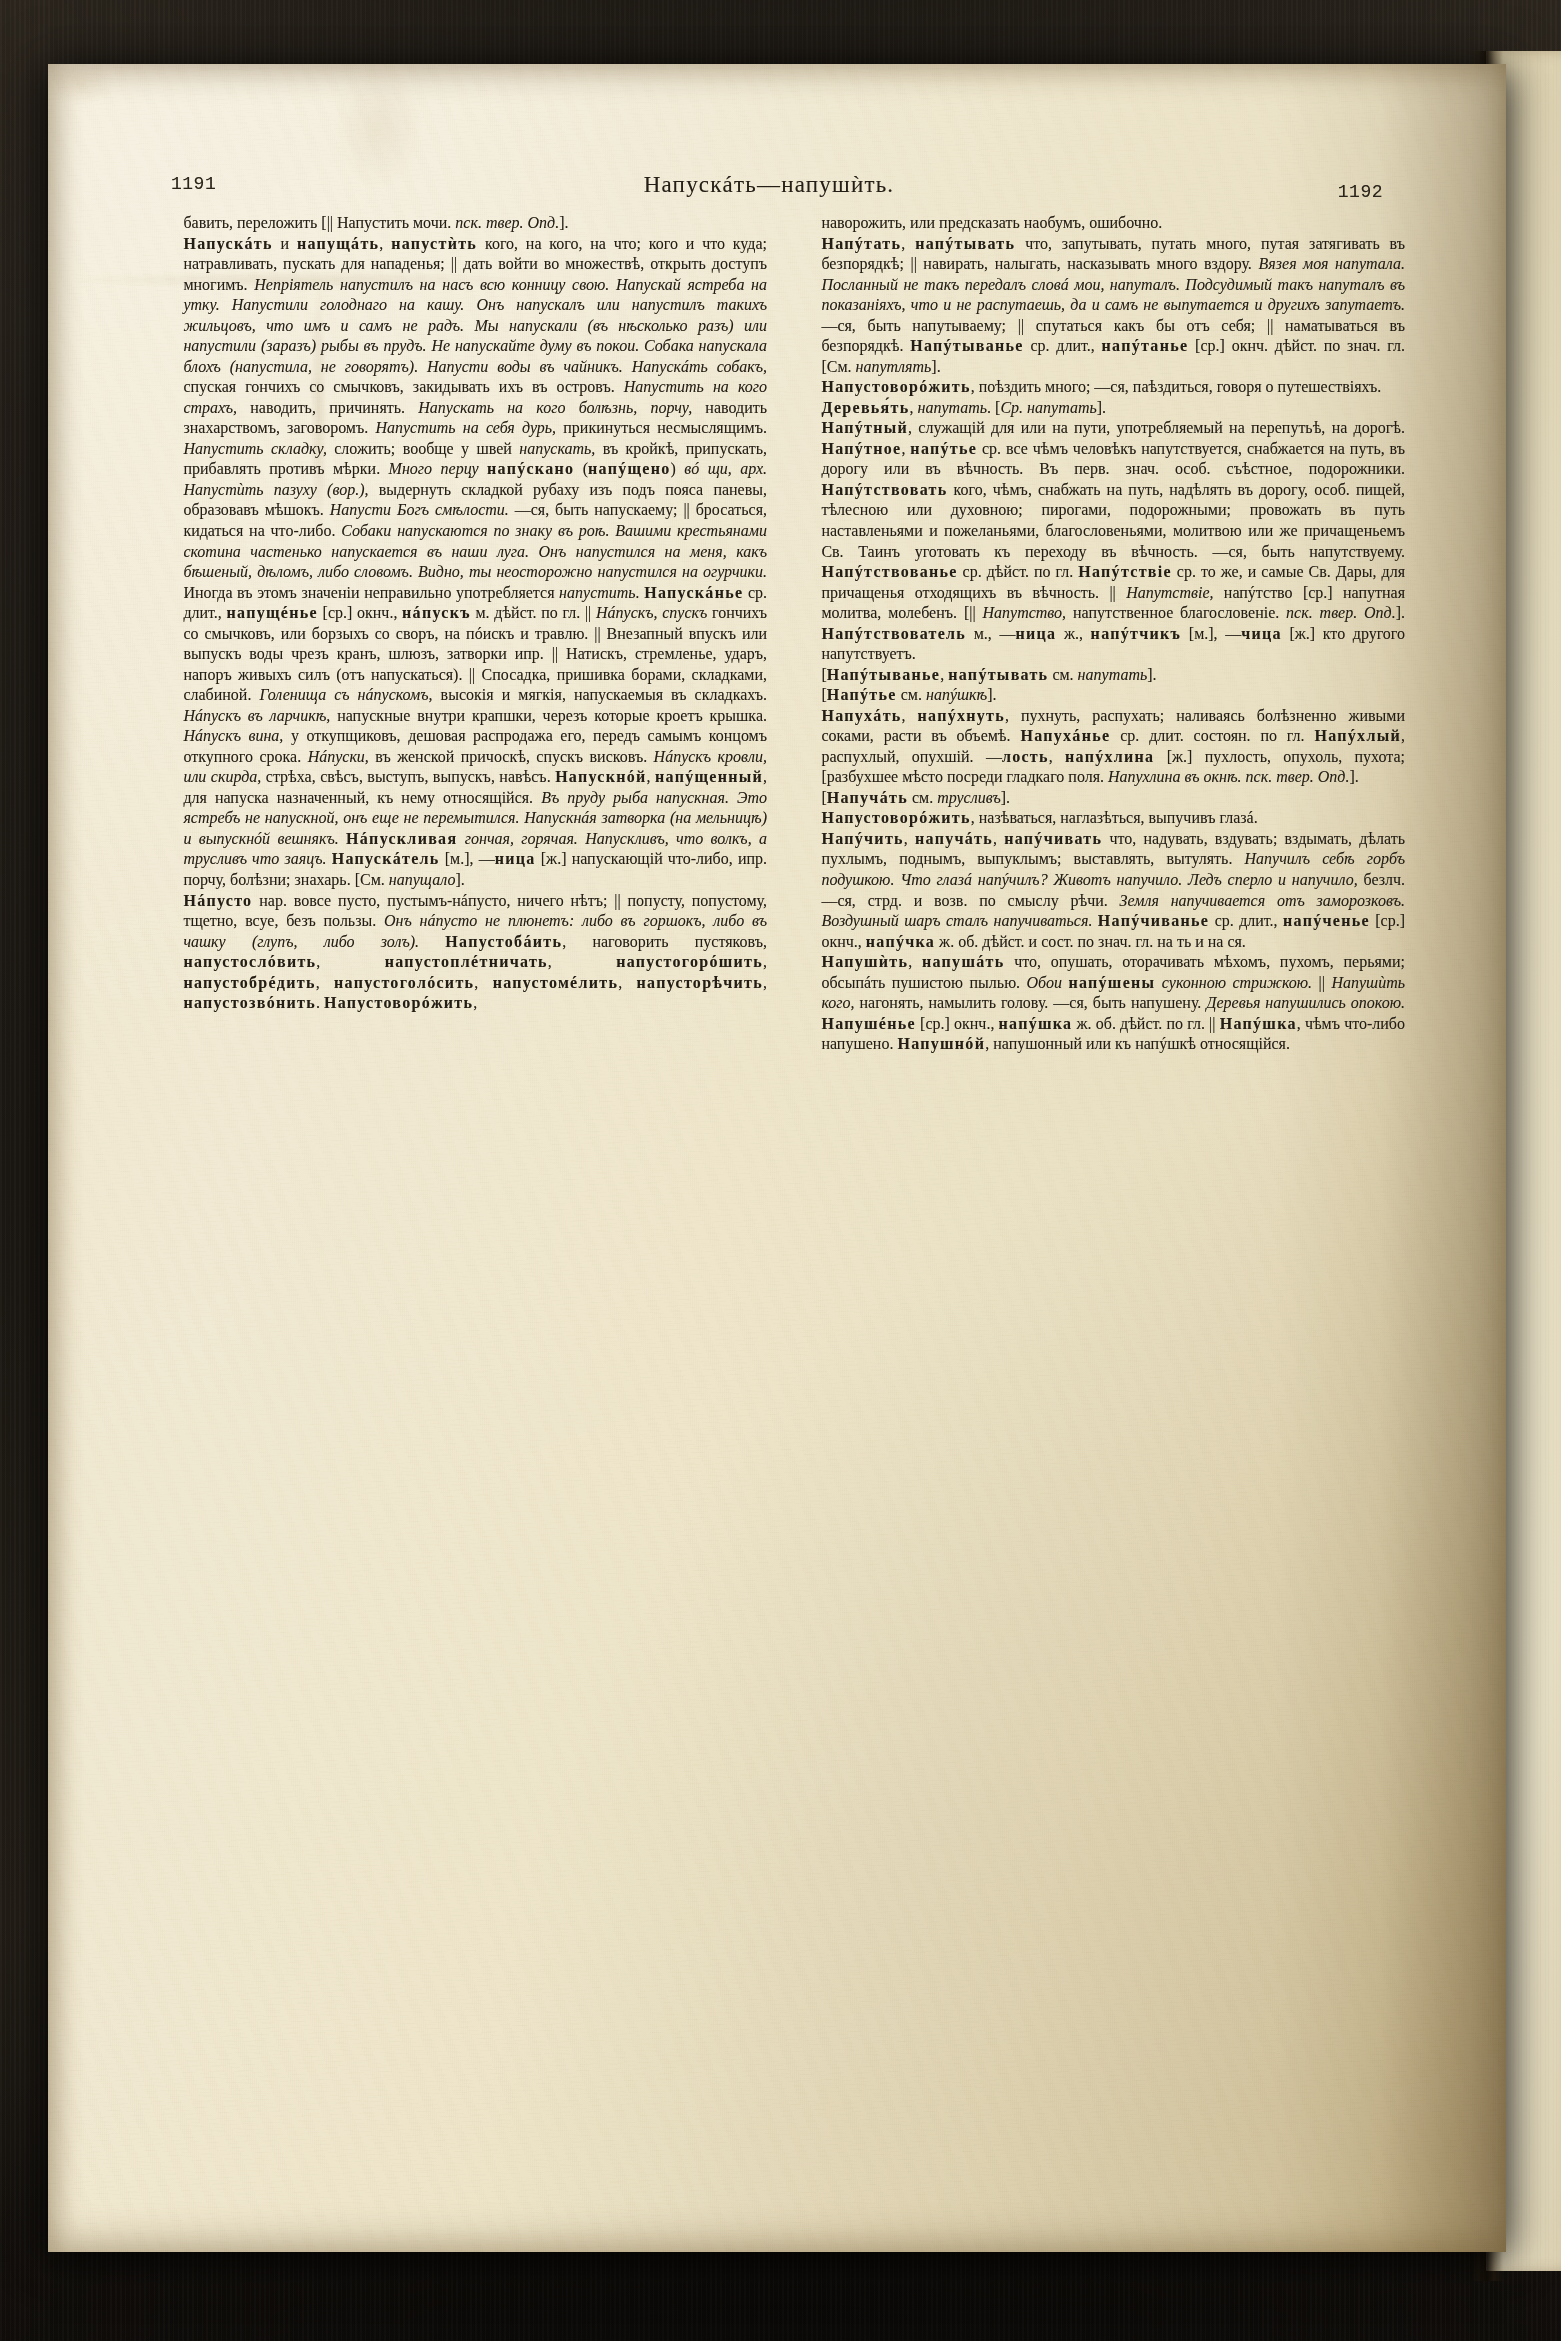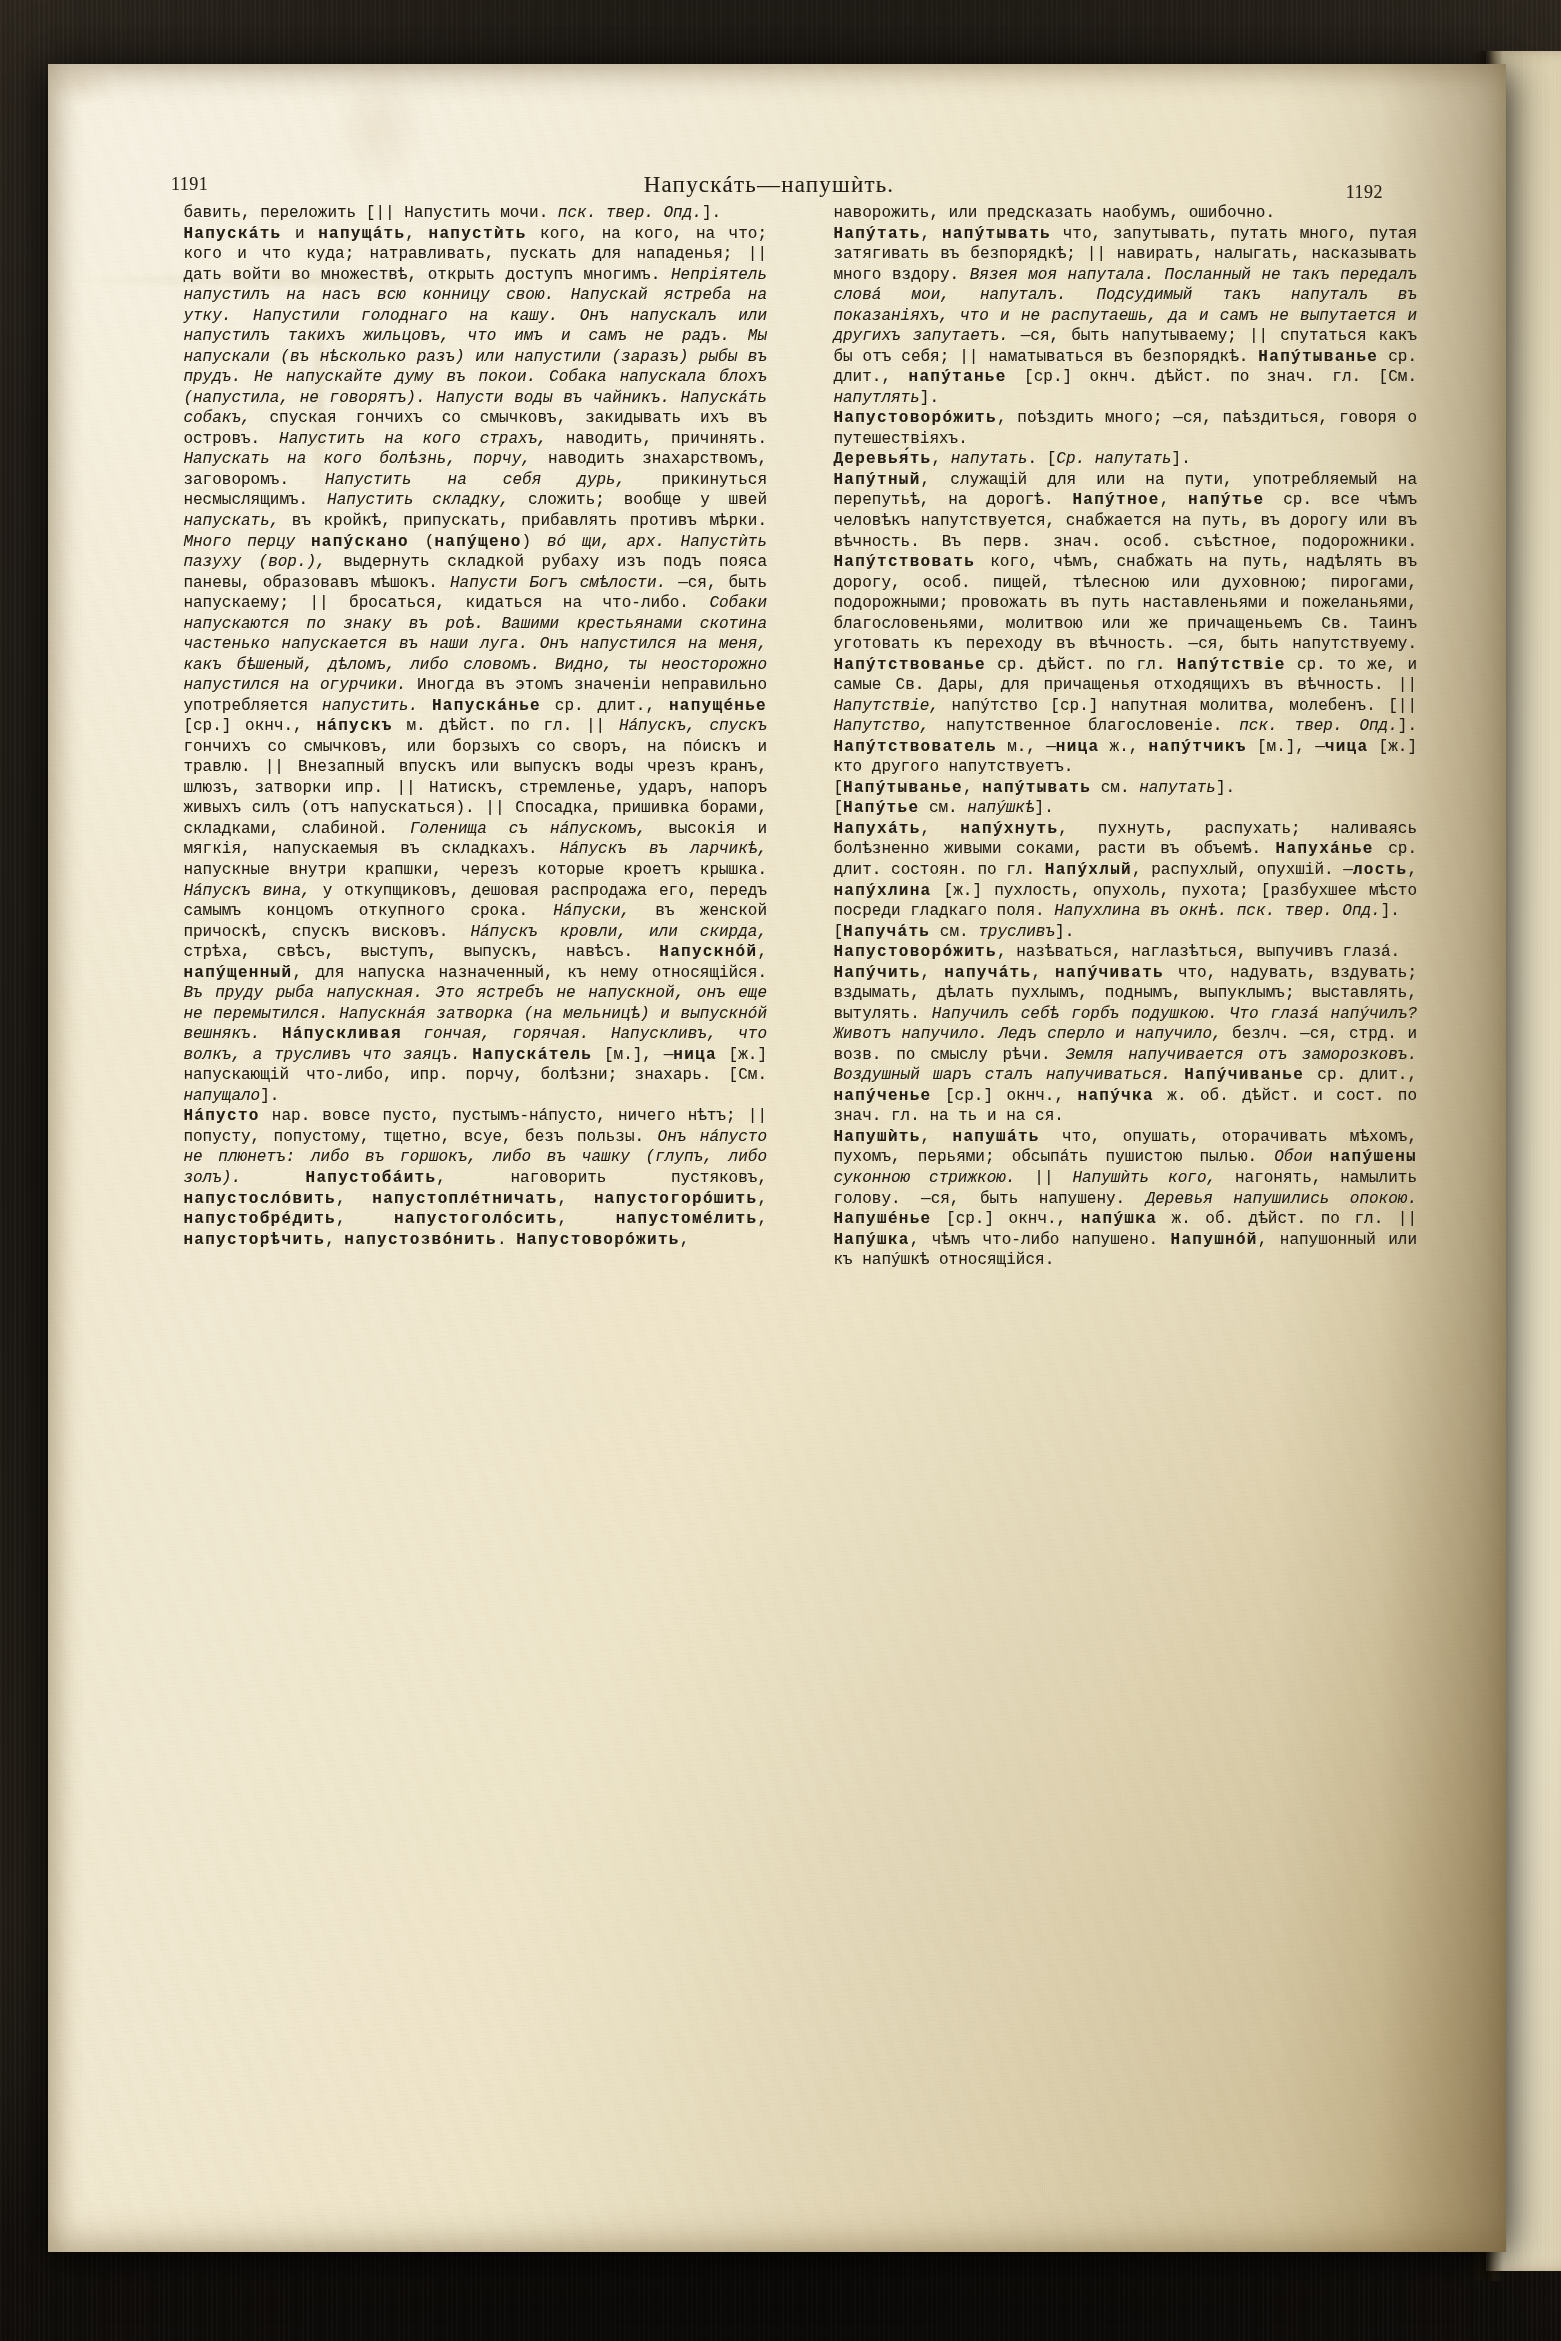--- a/index.html
+++ b/index.html
@@ -133,42 +133,41 @@
     position:absolute;
     left: 107px; right: 123px; top: 110px;
     height: 25px;
   }
   .folio {
     position:absolute;
     top: 0;
     font-size: 18px;
     letter-spacing: 0.5px;
     color:#2a241a;
-    font-family:Liberation Serif, serif;
+    font-family:Liberation Mono, monospace;
     text-align:right;
   }
   .folio.left  { left: 16px; }
   .folio.right { right: 0px; margin-top: 8px; }
   .head-title {
     position:absolute; left:0; right:0; top: -2.1px;
     text-align:center;
     font-size: 23px;
     letter-spacing: 1.2px;
     color:#241f16;
     font-family:"Liberation Serif", serif;
   }
 
   .columns {
     position:absolute;
     left: 115px;
-    top: 139px;
+    top: 149px;
     width: 1255px;
     display: flex;
-    gap: 46px;
-    font-family: Liberation Mono, monospace;
+    gap: 34px;
   }
   .col {
     width: 604px;
     font-size: 16px;
     line-height: 1.284;
     text-align: justify;
     text-justify: inter-word;
     color:#231e15;
     hyphens: manual;
   }

